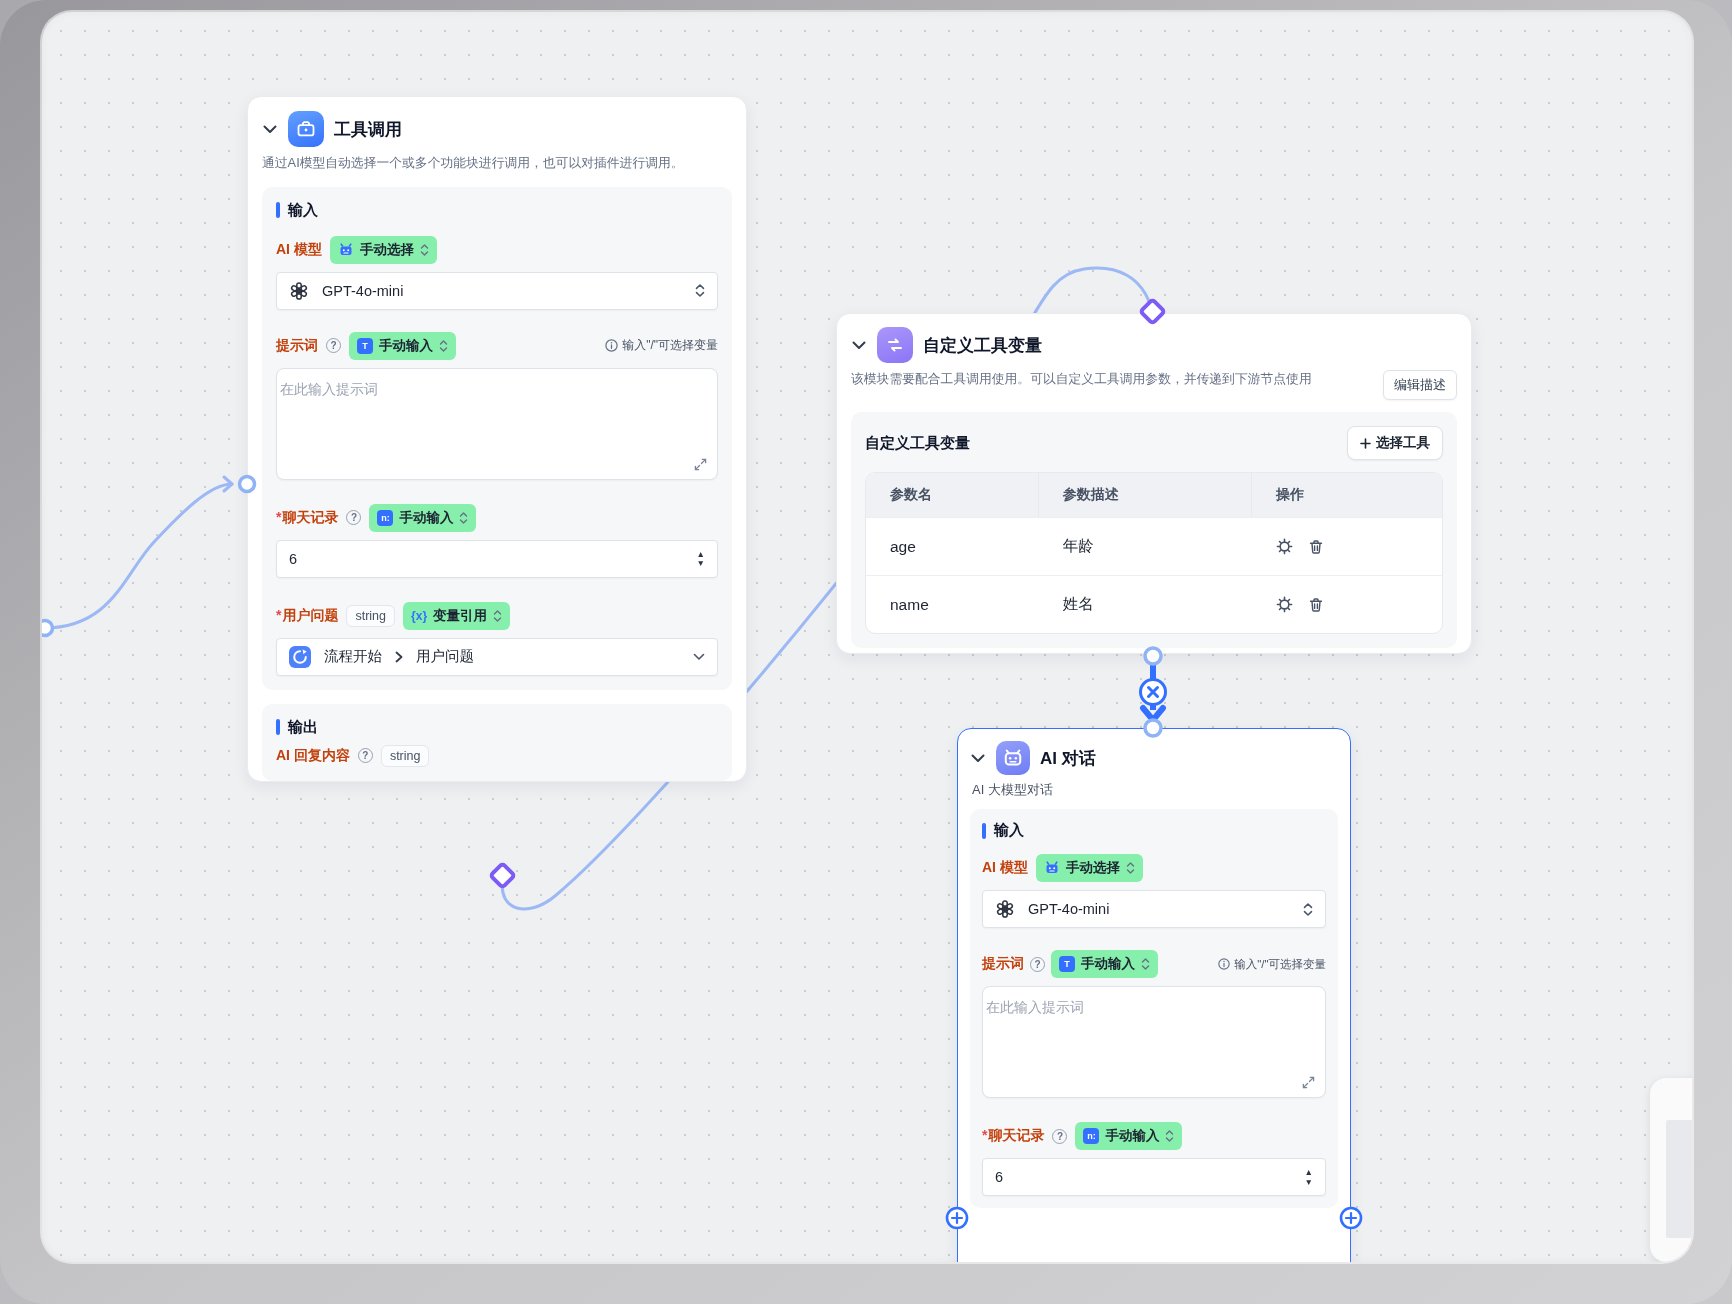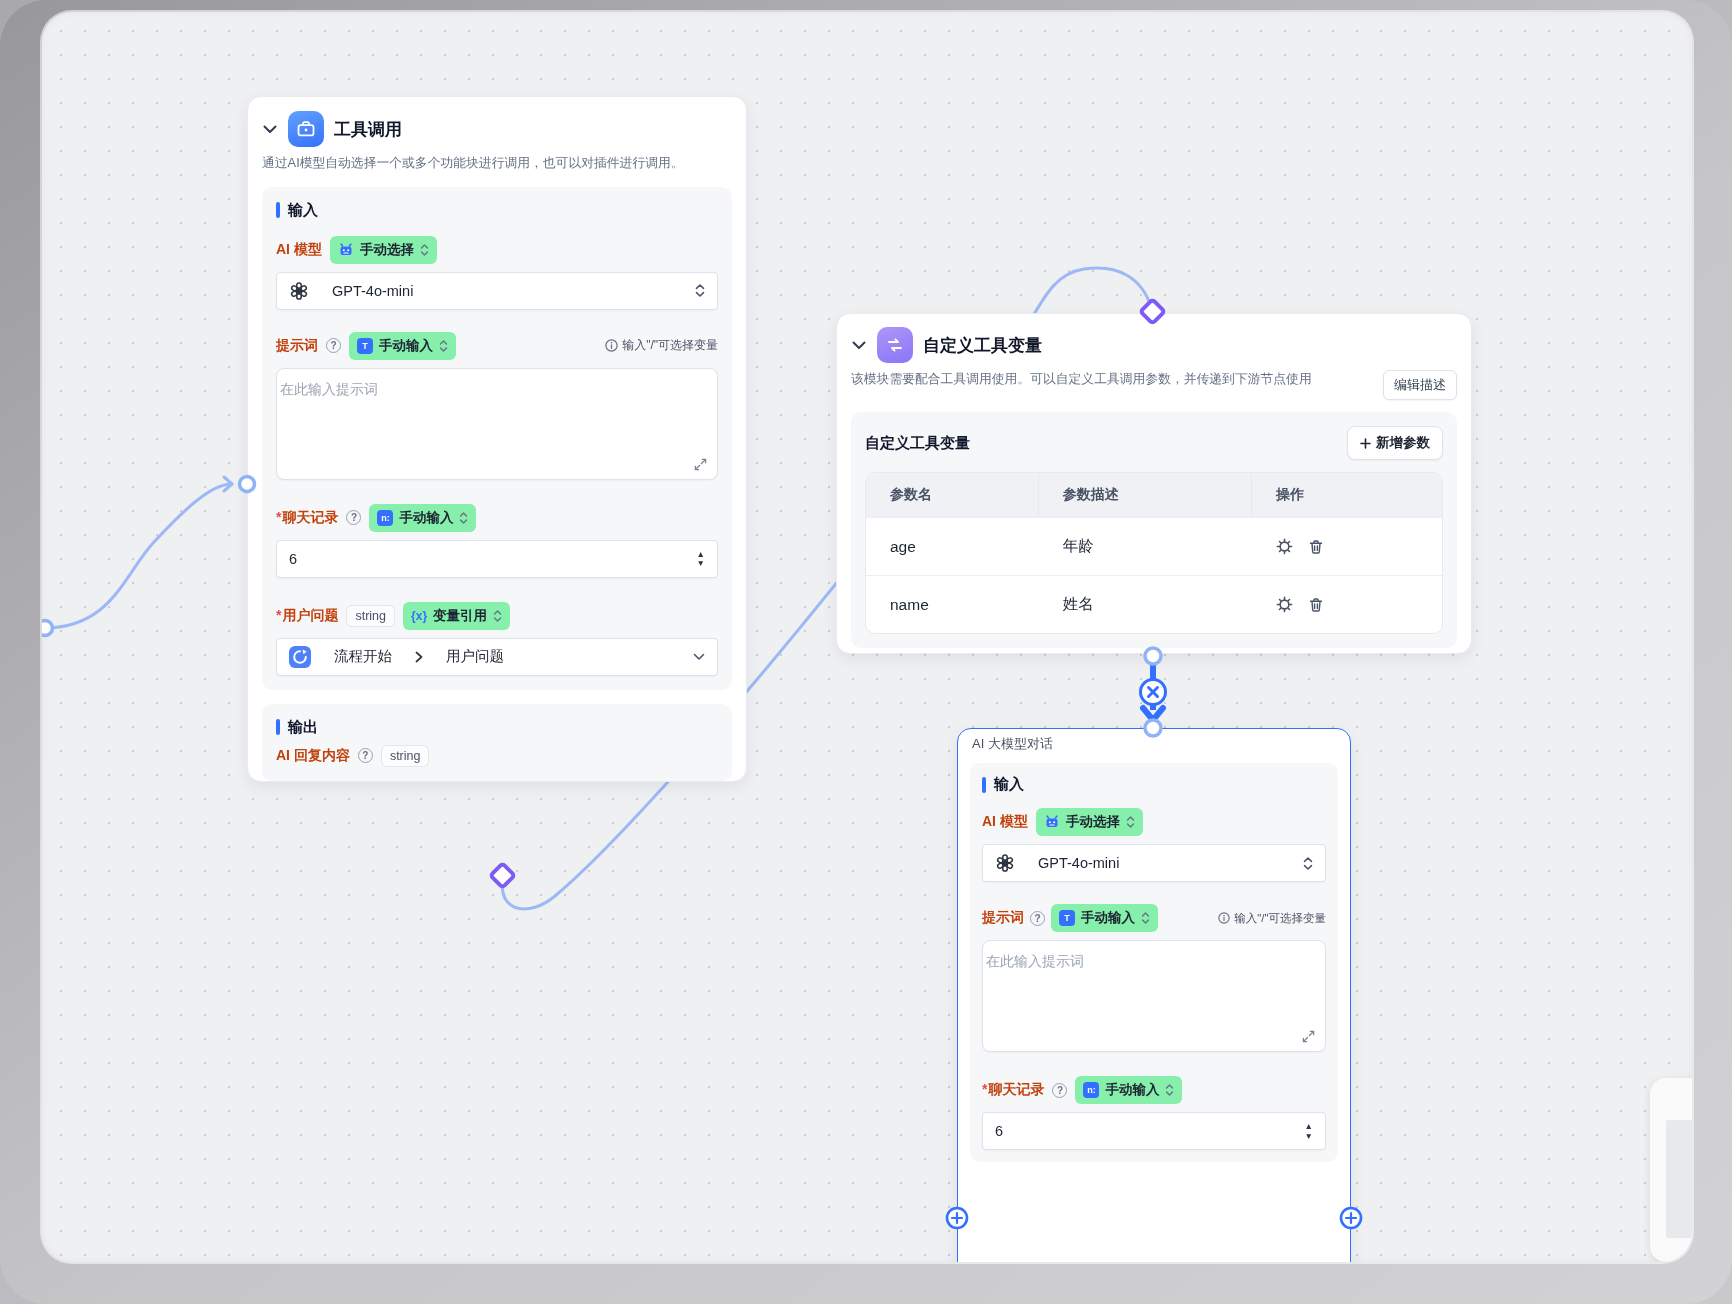--- a/index.html
+++ b/index.html
@@ -47,21 +47,21 @@
   .badge { display:inline-flex; align-items:center; gap:6px; background:#86efac;
     border-radius:6px; padding:5px 8px; font-size:13.5px; font-weight:600; color:#1d2532; }
   .chip { width:16px; height:16px; border-radius:4px; background:#3370ff; color:#fff;
     font-size:9px; font-weight:700; display:flex; align-items:center; justify-content:center; }
   .tbadge { background:#fbfcfd; border:1px solid #e3e6ec; border-radius:6px; padding:3px 8px;
     font-size:12.5px; color:#485264; }
   .vx { color:#3370ff; font-size:12px; font-weight:700; }
 
   
   .sel,.num,.ref { background:#fff; border:1px solid #dfe2e8; border-radius:4px; height:38px;
-    display:flex; align-items:center; padding:0 12px; gap:23px; margin-top:8px;
+    display:flex; align-items:center; padding:0 12px; gap:13px; margin-top:8px;
     box-shadow:0 1px 2px rgba(16,24,40,.04); }
   .sel .grow,.ref .grow { flex:1; font-size:14.5px; color:#1d2532; }
   .ta { position:relative; background:#fff; border:1px solid #dfe2e8; border-radius:8px;
     height:112px; margin-top:8px; padding:11px 3px; box-shadow:0 1px 2px rgba(16,24,40,.04); }
   .ph { font-size:14px; color:#9aa3b2; }
   .expand { position:absolute; right:10px; bottom:8px; }
   .spin { margin-left:auto; display:flex; flex-direction:column; align-items:center; gap:1px;
     font-size:8.5px; color:#2b3445; line-height:1; }
   .numval { font-size:14.5px; color:#1d2532; }
   .hint { display:flex; align-items:center; gap:4px; font-size:12px; color:#485264; margin-left:auto; }
@@ -297,21 +297,21 @@
     </div>
     <div class="panel" style="margin-top:12px;">
       <div class="ptop">
         <span class="ptitle">自定义工具变量</span>
         <span class="btn-add">
           <span class="ic">
               <svg width="11" height="11" viewBox="0 0 11 11">
                 <path d="M5.5,1 V10 M1,5.5 H10" stroke="#1d2532" stroke-width="1.6" stroke-linecap="round"></path>
               </svg>
             </span>
-          <span>新增参数</span>
+          <span>选择工具</span>
         </span>
       </div>
       <table class="vars">
         <thead>
           <tr>
             <th style="width:30%;">参数名</th>
             <th style="width:37%;">参数描述</th>
             <th style="width:33%;">操作</th>
           </tr>
         </thead>
@@ -353,20 +353,37 @@
                   </span>
             </span>
               </td>
           </tr>
         </tbody>
       </table>
     </div>
   </div>
 
   <div class="node selected" style="left:915px; top:716px; width:394px; height:560px;">
+    <div class="nhead" style="padding:12px 12px 0 12px;">
+      <span class="chev">
+        <svg width="14" height="9" viewBox="0 0 14 9">
+            <path d="M1.5,1.5 L7,7 L12.5,1.5" fill="none" stroke="#323c4d" stroke-width="2" stroke-linecap="round" stroke-linejoin="round"></path>
+          </svg>
+      </span>
+      <span class="nicon indigo" style="width:34px;height:34px;">
+        <svg width="20" height="20" viewBox="0 0 16 16">
+            <rect x="2.2" y="4.2" width="11.6" height="9" rx="2.6" fill="none" stroke="#fff" stroke-width="1.6"></rect>
+            <path d="M4.3,3.8 L3,2 M11.7,3.8 L13,2" stroke="#fff" stroke-width="1.6" stroke-linecap="round"></path>
+            <circle cx="5.7" cy="8.1" r="1" fill="#fff"></circle>
+            <circle cx="10.3" cy="8.1" r="1" fill="#fff"></circle>
+            <rect x="5.2" y="10.3" width="5.6" height="1.2" rx=".6" fill="#fff"></rect>
+          </svg>
+      </span>
+      <span class="ntitle">AI 对话</span>
+    </div>
     <div class="sub">AI 大模型对话</div>
 
     <div class="panel" style="margin:10px 12px 0 12px; padding:12px;">
       <div class="sect">
           <span class="sbar"></span>
         <span class="stitle">输入</span>
         </div>
 
       <div class="row" style="margin-top:14px;">
         <span class="lbl">AI 模型</span>

